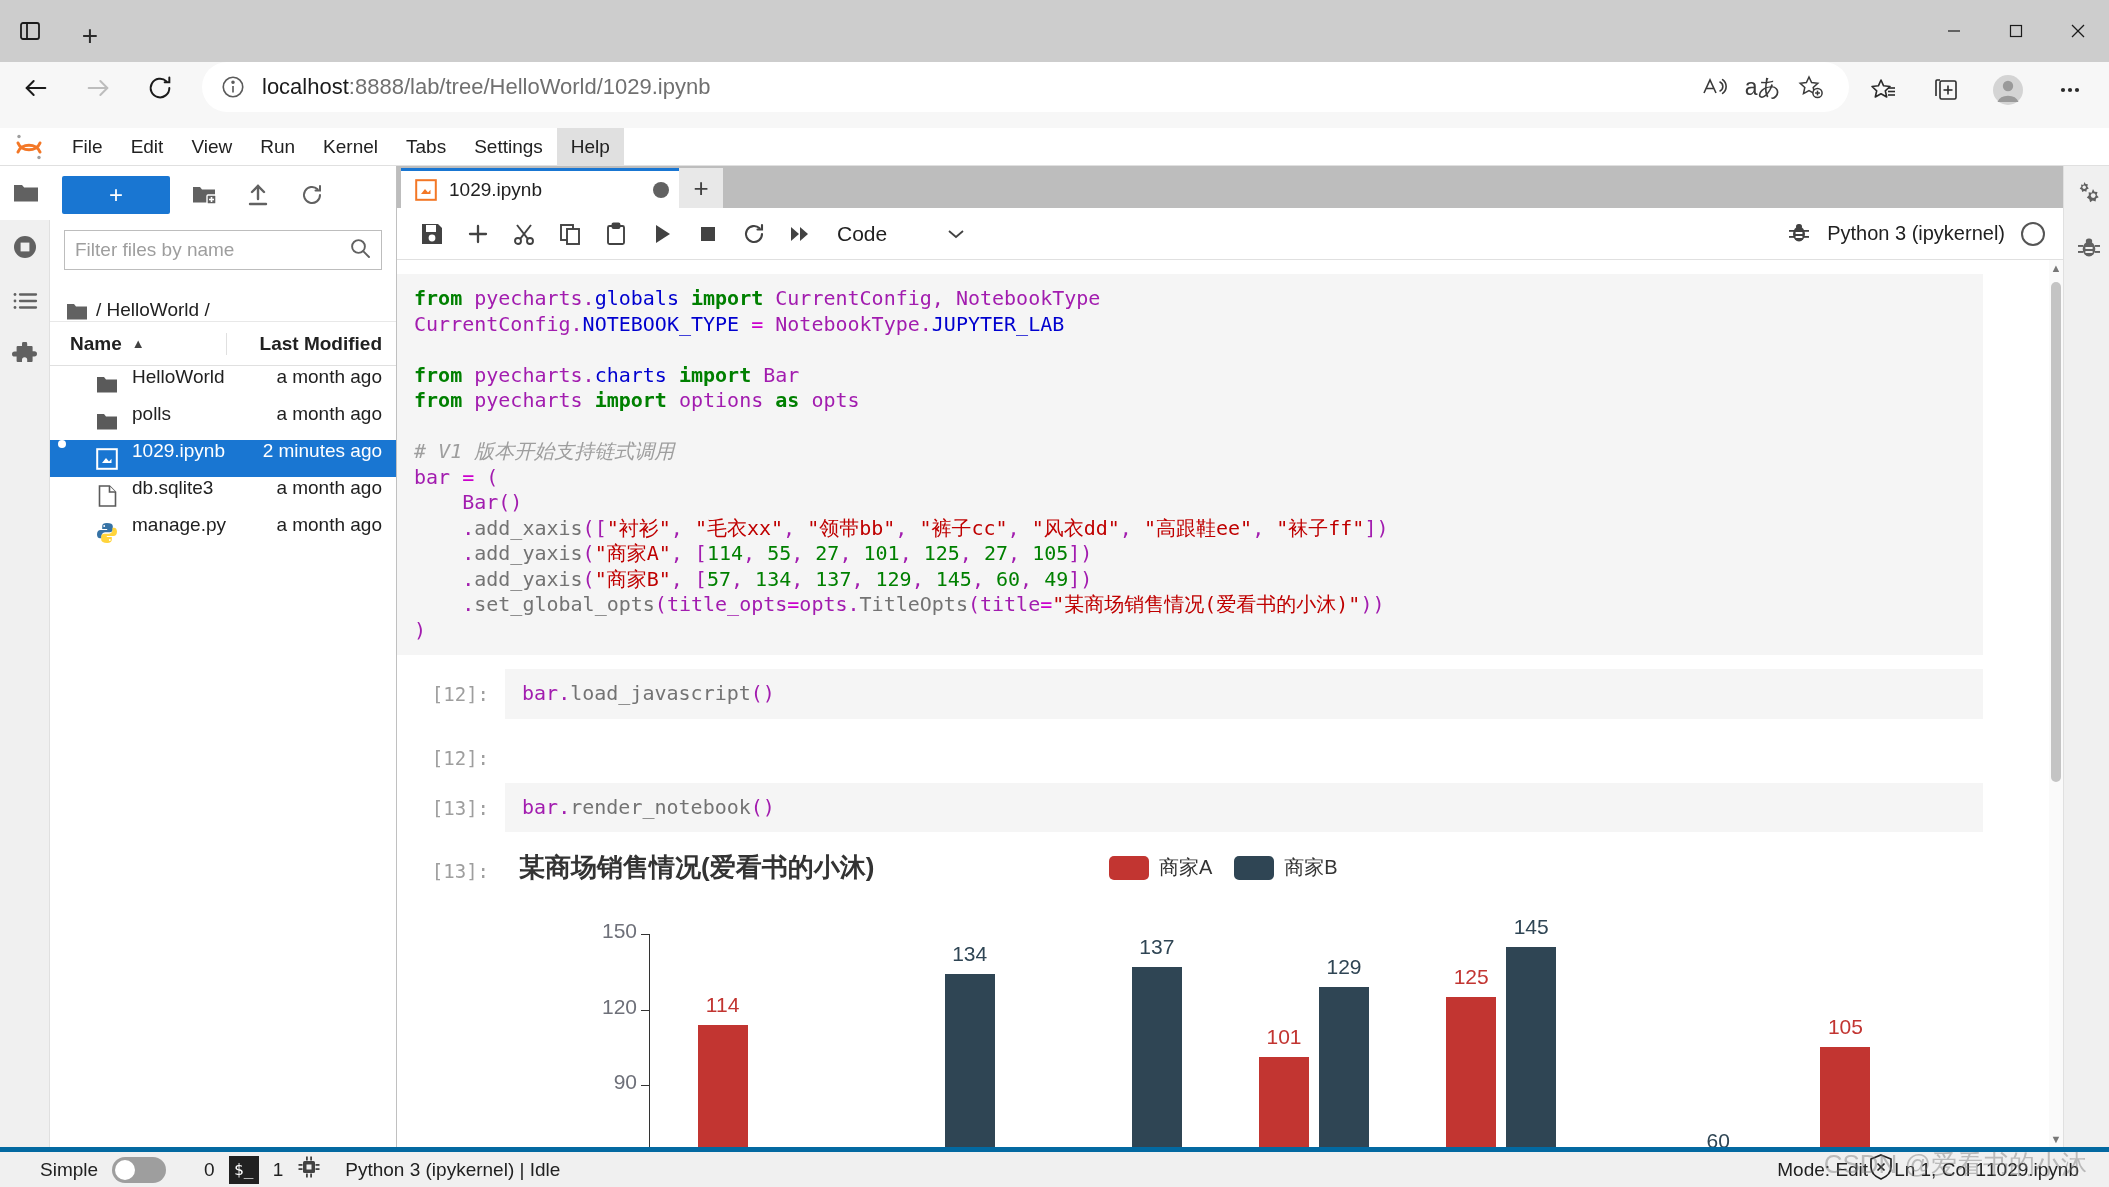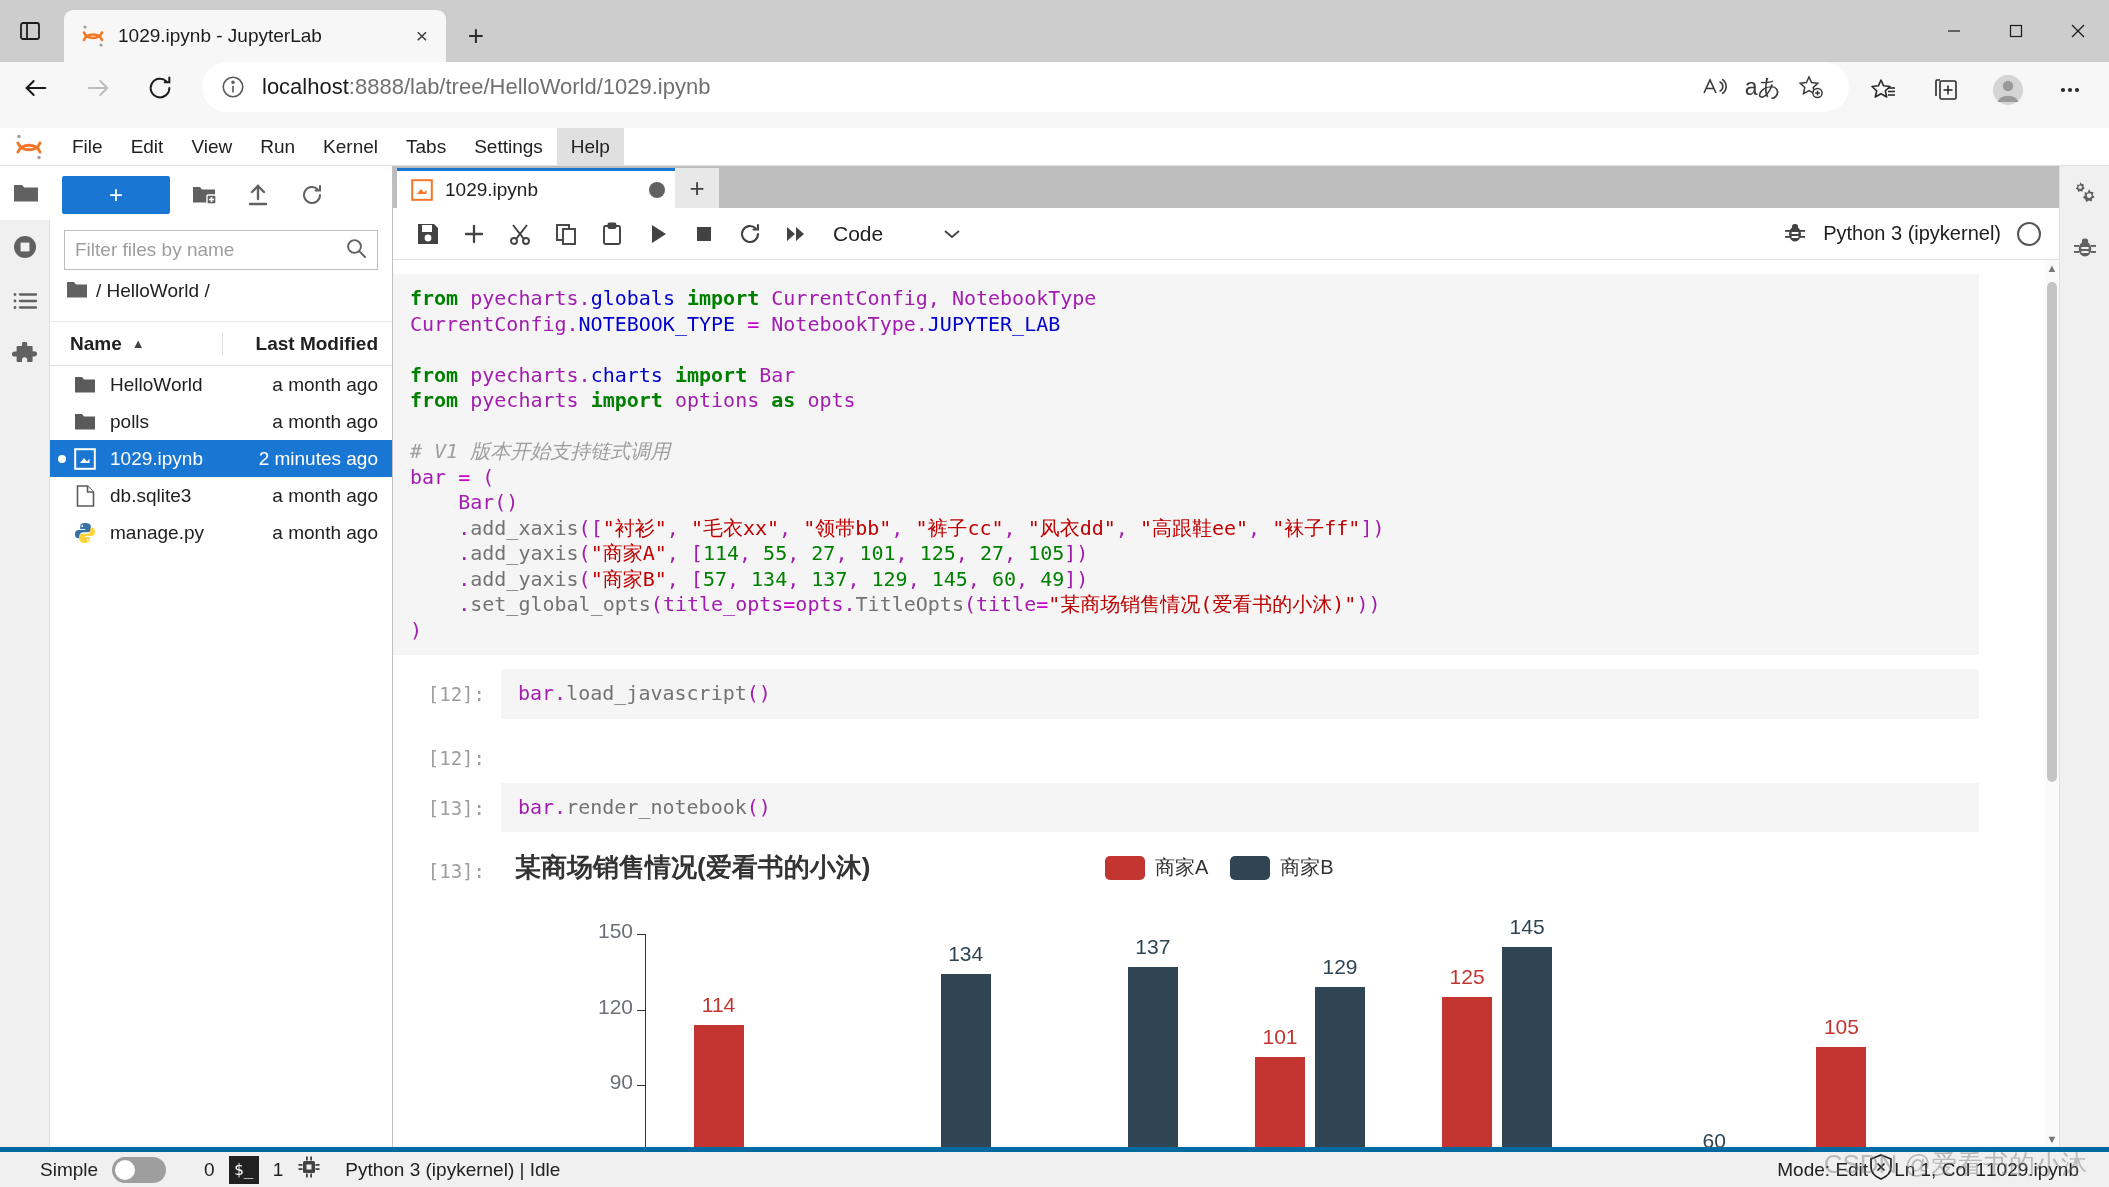--- a/index.html
+++ b/index.html
@@ -107,32 +107,33 @@
   .filter-wrap { padding: 6px 14px 10px 14px; }
   .filter-box {
     height: 40px; border: 1px solid #bdbdbd; display: flex; align-items: center;
     padding: 0 10px;
   }
   .filter-box input {
     border: none; outline: none; flex: 1; font-size: 19px; color: #3b3b3b;
     font-family: "Liberation Sans", sans-serif; background: transparent;
   }
   .filter-box input::placeholder { color: #9e9e9e; }
-  .crumbs { height: 42px; display: flex; align-items: flex-start; padding: 0 16px;
+  .crumbs { height: 42px; display: flex; align-items: flex-end; padding: 0 16px;
             font-size: 19px; color: #212121; border-bottom: 1px solid #e8e8e8; gap: 8px;}
   .crumbs .folder-ic { color: #616161; display:flex; }
   .fb-head {
     height: 44px; display: flex; align-items: center;
     border-bottom: 1px solid #e0e0e0; font-size: 19px; font-weight: bold; color: #212121;
   }
   .fb-head .c-name { flex: 1; padding-left: 20px; display: flex; align-items: center; gap: 10px;}
   .fb-head .c-mod { width: 170px; padding-right: 14px; text-align: right; border-left: 1px solid #e0e0e0;}
   .fb-row {
-    height: 37px; display: flex; align-items: center; font-size: 19px; color: #212121;
+    height: 37px; display: flex; font-size: 19px; color: #212121;
     position: relative;
+    padding-left: 22px;
   }
   .fb-row.selected { background: #1976d2; color: #ffffff; }
   .fb-row .dot { position: absolute; left: 8px; width: 8px; height: 8px; border-radius: 50%; background: #fff; }
   .fb-row .ic { width: 26px; margin-left: 22px; margin-right: 12px; display:flex;align-items:center;justify-content:center; }
   .fb-row .nm { flex: 1; }
   .fb-row .md { width: 170px; text-align: right; padding-right: 14px; }
 
   .mainarea { flex: 1; background: #bdbdbd; display: flex; flex-direction: column; position: relative; }
   .tabbar { height: 42px; display: flex; align-items: flex-end; padding-left: 4px; }
   .dtab {
@@ -230,32 +231,20 @@
 
 <div class="app">
 
   <div class="browser-titlebar">
     <div class="tab-strip">
       <div class="tab-list-btn">
         <svg width="24" height="24" viewBox="0 0 24 24" fill="none" stroke="#1b1b1b" stroke-width="1.8">
           <rect x="3" y="4" width="18" height="16" rx="2"></rect>
             <line x1="9" y1="4" x2="9" y2="20"></line>
         </svg>
-      </div>
-      <div class="btab">
-        <span class="favicon">
-          <svg width="26" height="26" viewBox="0 0 26 26">
-            <path d="M4 9.5 A9.5 8 0 0 0 22 9.5" fill="none" stroke="#f37726" stroke-width="2.6" stroke-linecap="round"></path>
-            <path d="M4 17 A9.5 8 0 0 1 22 17" fill="none" stroke="#f37726" stroke-width="2.6" stroke-linecap="round"></path>
-            <circle cx="5" cy="4" r="1.6" fill="#9e9e9e"></circle>
-              <circle cx="21" cy="22" r="1.6" fill="#9e9e9e"></circle>
-          </svg>
-        </span>
-        <span class="btitle">1029.ipynb - JupyterLab</span>
-        <span class="bclose">×</span>
       </div>
       <div class="newtab">+</div>
     </div>
     <div class="win-ctrls">
       <div>
         <svg width="14" height="14" viewBox="0 0 14 14" stroke="#1b1b1b" stroke-width="1.2">
             <line x1="1" y1="7" x2="13" y2="7"></line>
           </svg>
       </div>
       <div>

